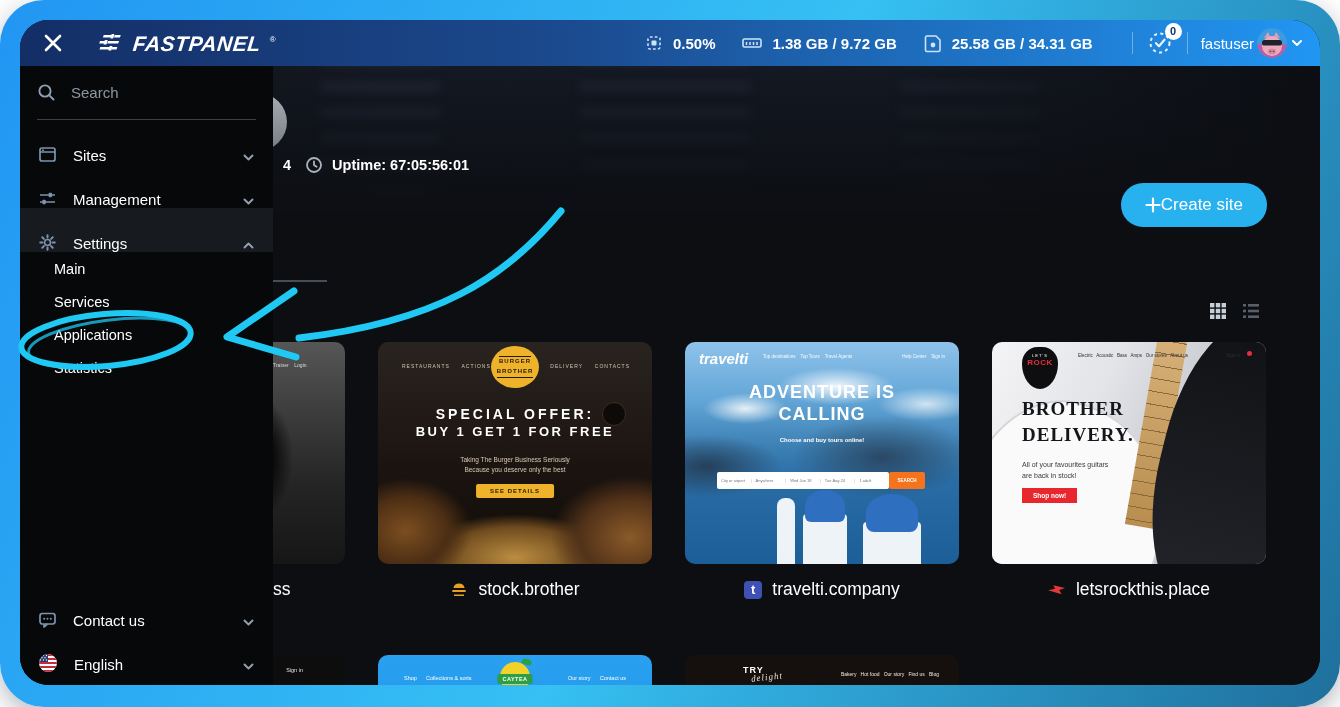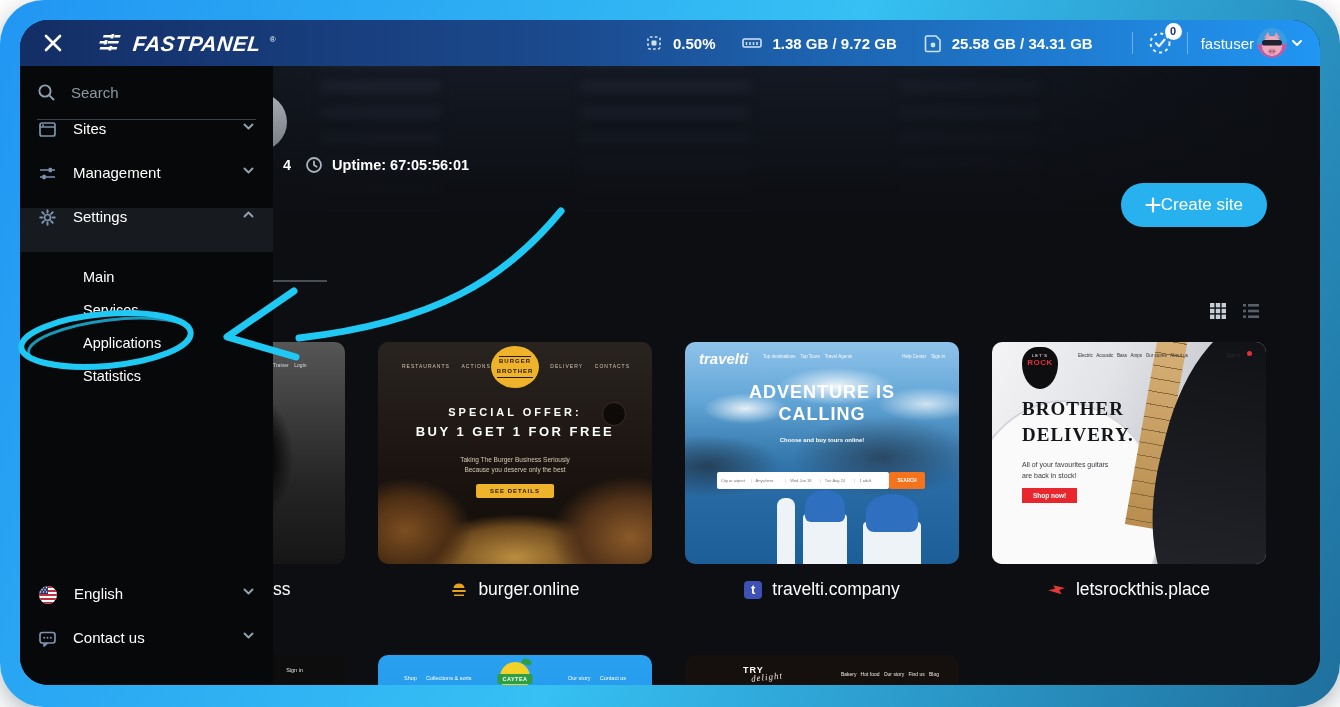--- a/index.html
+++ b/index.html
@@ -31,25 +31,25 @@
   .user{display:flex;align-items:center;gap:3px;cursor:pointer}
   .username{color:#fff;font-size:15px}
   .avatar{width:30px;height:30px;border-radius:50%;overflow:hidden;flex:0 0 auto}
   
   .sidebar{position:absolute;left:0;top:46px;bottom:0;width:253px;background:#07080a;z-index:30;
            border-radius:0 0 0 28px;display:flex;flex-direction:column;}
   .search-row{display:flex;align-items:center;gap:13px;height:53px;margin:0 17px;
               border-bottom:1px solid #3a4047;flex:0 0 auto}
   .search-input{background:transparent;border:0;outline:0;color:#cfd6dd;font-size:15px;width:150px}
   .search-input::placeholder{color:#8d97a1}
-  .nav-item{display:flex;align-items:flex-start;gap:16px;height:44px;padding:0 18px;color:#fff;
+  .nav-item{display:flex;align-items:flex-end;gap:16px;height:44px;padding:0 18px;color:#fff;
             font-size:15px;cursor:pointer;flex:0 0 auto}
   .nav-item.active{background:#171a1f}
   .nav-item .chev{margin-left:auto}
-  .sub-item{height:33px;display:flex;align-items:flex-end;padding-left:63px;color:#fff;
+  .sub-item{height:33px;display:flex;align-items:center;padding-left:34px;color:#fff;
             font-size:14.5px;cursor:pointer;flex:0 0 auto}
   .side-footer{margin-top:auto;padding-bottom:12px}
   
   .content{position:absolute;left:0;top:46px;right:0;bottom:0;background:#0c0e12;overflow:hidden;z-index:1}
   .hero{position:absolute;left:0;top:0;right:0;height:146px;background:#161b26;overflow:hidden}
   .rack{position:absolute;filter:blur(5px);opacity:.5;
         background:repeating-linear-gradient(180deg,#2c3547 0 14px,#10141d 14px 26px)}
   .r1{left:300px;top:-12px;width:120px;height:175px}
   .r2{left:560px;top:-12px;width:170px;height:175px;opacity:.42}
   .r3{left:880px;top:-12px;width:140px;height:175px;opacity:.35}
@@ -93,21 +93,21 @@
   .m-burger::after{content:'';position:absolute;top:60px;right:26px;width:22px;height:22px;
      border-radius:50%;background:#0d0a07;border:1px solid #3a2f22}
   .mb-nav{position:absolute;top:21px;font-size:5px;letter-spacing:1px;color:#cfc3b4}
   .mb-nav-l{left:24px}.mb-nav-r{right:22px}
   .mb-logo{position:absolute;top:4px;left:50%;transform:translateX(-50%);width:48px;height:42px;
      background:#efb32b;border-radius:50%;display:flex;flex-direction:column;align-items:center;
      justify-content:center}
   .mb-logo span{font-size:6px;font-weight:800;color:#241806;letter-spacing:1px;line-height:1.6}
   .mb-logo span:first-child{border-top:1.5px solid #241806}
   .mb-logo span:last-child{border-bottom:1.5px solid #241806}
-  .mb-t1{position:absolute;top:64px;width:100%;text-align:center;font-size:11px;letter-spacing:3px;
+  .mb-t1{position:absolute;top:64px;width:100%;text-align:center;font-size:14px;letter-spacing:3px;
          color:#fff;font-weight:600}
   .mb-t2{position:absolute;top:82px;width:100%;text-align:center;font-size:13px;letter-spacing:2.5px;
          color:#fff;font-weight:700}
   .mb-s1,.mb-s2{position:absolute;width:100%;text-align:center;font-size:6.5px;color:#d6c9b4}
   .mb-s1{top:114px}.mb-s2{top:124px}
   .mb-cta{position:absolute;top:142px;left:50%;transform:translateX(-50%);background:#efb32b;
           color:#241806;font-size:6px;font-weight:800;letter-spacing:1px;padding:4px 14px;border-radius:2px}
   
   .m-travel{background:
      radial-gradient(60px 22px at 22% 30%,rgba(255,255,255,.85),rgba(255,255,255,0) 70%),
@@ -355,21 +355,21 @@
           <div class="mb-cta">SEE DETAILS</div>
         </div>
         <div class="site-name">
           <svg width="18" height="18" viewBox="0 0 18 18">
             <g stroke="#e8a21f" stroke-width="1.8" fill="none" stroke-linecap="round">
               <path d="M3.5 7 a5.5 4.5 0 0 1 11 0 z" fill="#e8a21f" stroke="none"></path>
               <path d="M3 10 h12"></path>
                 <path d="M4 13.5 h10 v1.5 h-10 z" fill="#e8a21f" stroke="none"></path>
             </g>
           </svg>
-          <span>burger.online</span>
+          <span>stock.brother</span>
         </div>
       </div>
 
       <div class="cell">
         <div class="site-card m-travel">
           <div class="mt-logo">travelti</div>
           <div class="mt-nav mini-nav">Top destinations    Top Tours    Travel Agents</div>
           <div class="mt-nav mt-nav-r mini-nav">Help Center    Sign in</div>
           <div class="mt-t1">ADVENTURE IS</div>
           <div class="mt-t2">CALLING</div>
@@ -500,20 +500,35 @@
       <span>Services</span>
     </div>
     <div class="sub-item">
       <span>Applications</span>
     </div>
     <div class="sub-item">
       <span>Statistics</span>
     </div>
 
     <div class="side-footer">
+      <div class="nav-item">
+        <svg width="19" height="19" viewBox="0 0 19 19">
+          <rect x="2" y="3.5" width="15" height="10.5" rx="2.4" fill="none" stroke="#7e93ad" stroke-width="1.7"></rect>
+          <path d="M6 14 v3 l3.4 -3" fill="none" stroke="#7e93ad" stroke-width="1.7" stroke-linejoin="round"></path>
+          <g fill="#7e93ad">
+              <circle cx="6.2" cy="8.8" r="1"></circle>
+              <circle cx="9.5" cy="8.8" r="1"></circle>
+              <circle cx="12.8" cy="8.8" r="1"></circle>
+            </g>
+        </svg>
+        <span>Contact us</span>
+        <svg class="chev" width="13" height="13" viewBox="0 0 13 13">
+          <path d="M2.5 4.5 l4 4 l4 -4" fill="none" stroke="#93a1b0" stroke-width="1.9" stroke-linecap="round" stroke-linejoin="round"></path>
+        </svg>
+      </div>
       <div class="nav-item">
         <svg width="20" height="20" viewBox="0 0 20 20">
           <defs>
               <clipPath id="flg">
                 <circle cx="10" cy="10" r="9"></circle>
               </clipPath>
             </defs>
           <g clip-path="url(#flg)">
             <rect width="20" height="20" fill="#fff"></rect>
             <g fill="#c22d3e">
@@ -534,35 +549,20 @@
                 <circle cx="5.5" cy="7" r=".7"></circle>
                 <circle cx="8.5" cy="7" r=".7"></circle>
             </g>
           </g>
         </svg>
         <span>English</span>
         <svg class="chev" width="13" height="13" viewBox="0 0 13 13">
           <path d="M2.5 4.5 l4 4 l4 -4" fill="none" stroke="#93a1b0" stroke-width="1.9" stroke-linecap="round" stroke-linejoin="round"></path>
         </svg>
       </div>
-      <div class="nav-item">
-        <svg width="19" height="19" viewBox="0 0 19 19">
-          <rect x="2" y="3.5" width="15" height="10.5" rx="2.4" fill="none" stroke="#7e93ad" stroke-width="1.7"></rect>
-          <path d="M6 14 v3 l3.4 -3" fill="none" stroke="#7e93ad" stroke-width="1.7" stroke-linejoin="round"></path>
-          <g fill="#7e93ad">
-              <circle cx="6.2" cy="8.8" r="1"></circle>
-              <circle cx="9.5" cy="8.8" r="1"></circle>
-              <circle cx="12.8" cy="8.8" r="1"></circle>
-            </g>
-        </svg>
-        <span>Contact us</span>
-        <svg class="chev" width="13" height="13" viewBox="0 0 13 13">
-          <path d="M2.5 4.5 l4 4 l4 -4" fill="none" stroke="#93a1b0" stroke-width="1.9" stroke-linecap="round" stroke-linejoin="round"></path>
-        </svg>
-      </div>
     </div>
   </div>
 </div>
 
 <svg class="annot" viewBox="0 0 1340 707">
   <ellipse cx="106" cy="340" rx="85" ry="26" transform="rotate(-5 106 340)" fill="none" stroke="#1fc9f4" stroke-width="6"></ellipse>
   <ellipse cx="110" cy="343" rx="82" ry="23" transform="rotate(-7 110 343)" fill="none" stroke="#1fc9f4" stroke-width="3" opacity=".75"></ellipse>
   <path d="M 561 211 C 505 279 436 322 299 338" fill="none" stroke="#1fc9f4" stroke-width="7" stroke-linecap="round"></path>
   <path d="M 294 291 L 227 337 L 296 357" fill="none" stroke="#1fc9f4" stroke-width="7" stroke-linecap="round" stroke-linejoin="round"></path>
 </svg>

